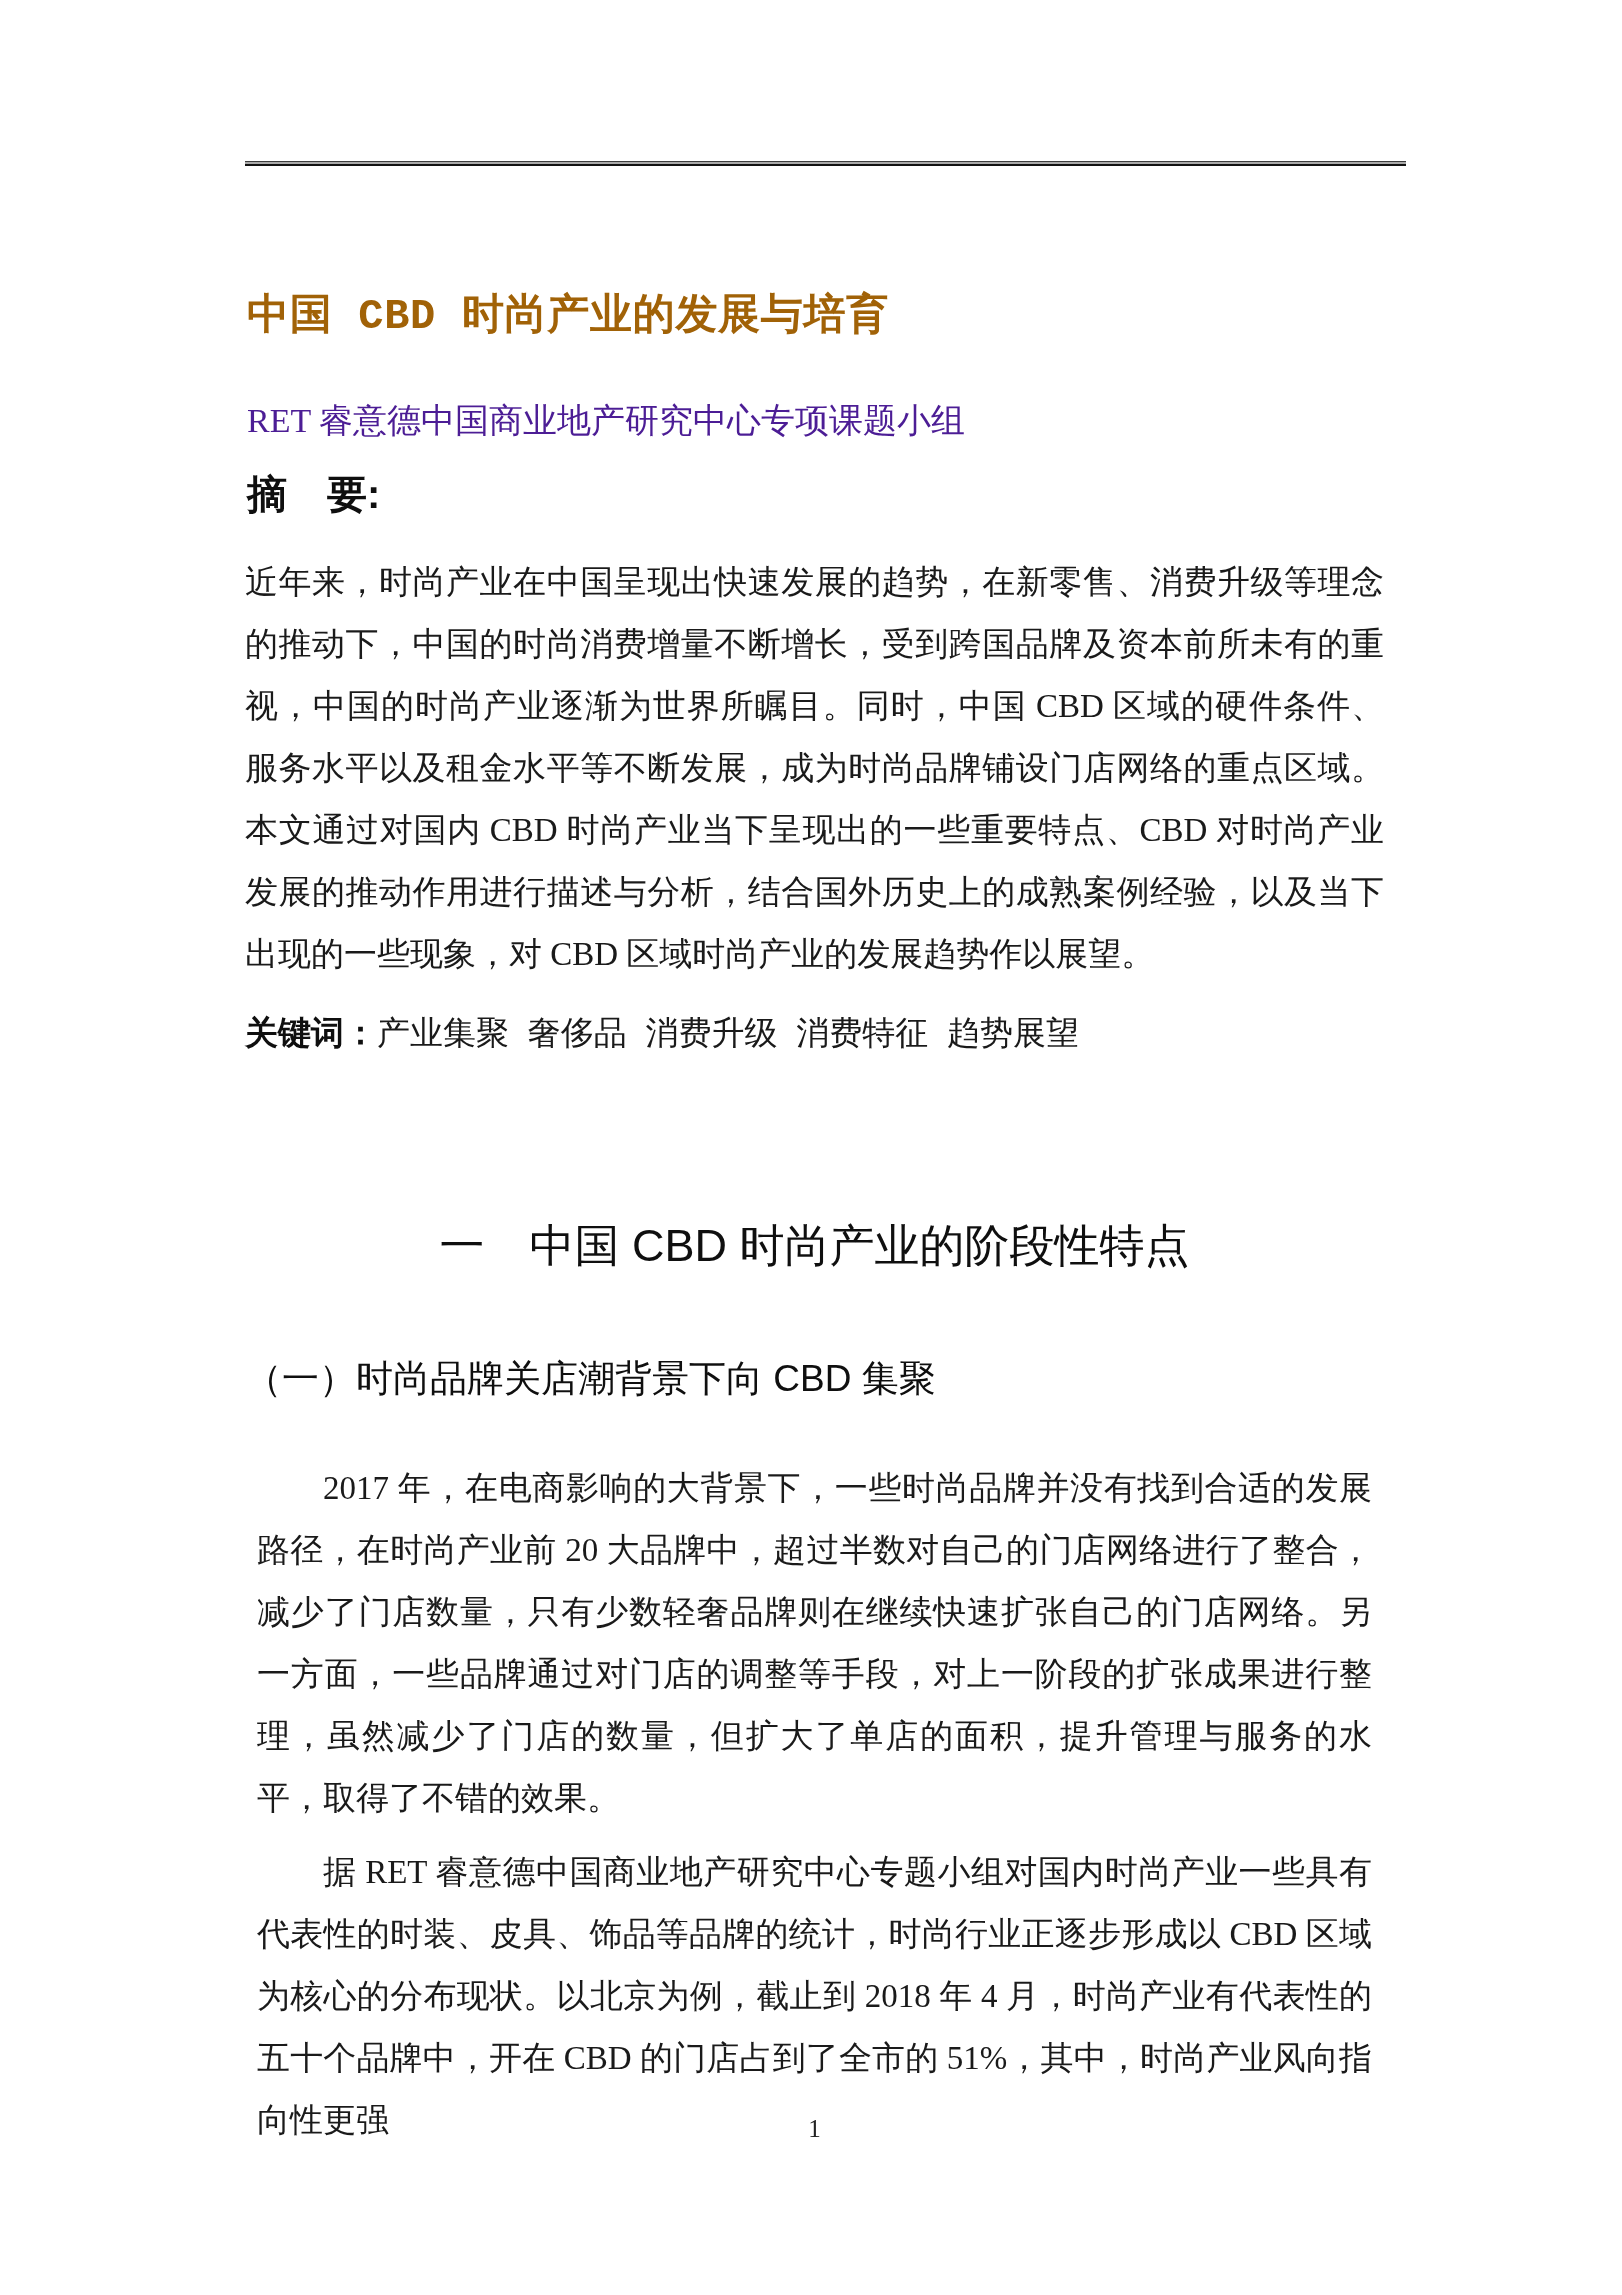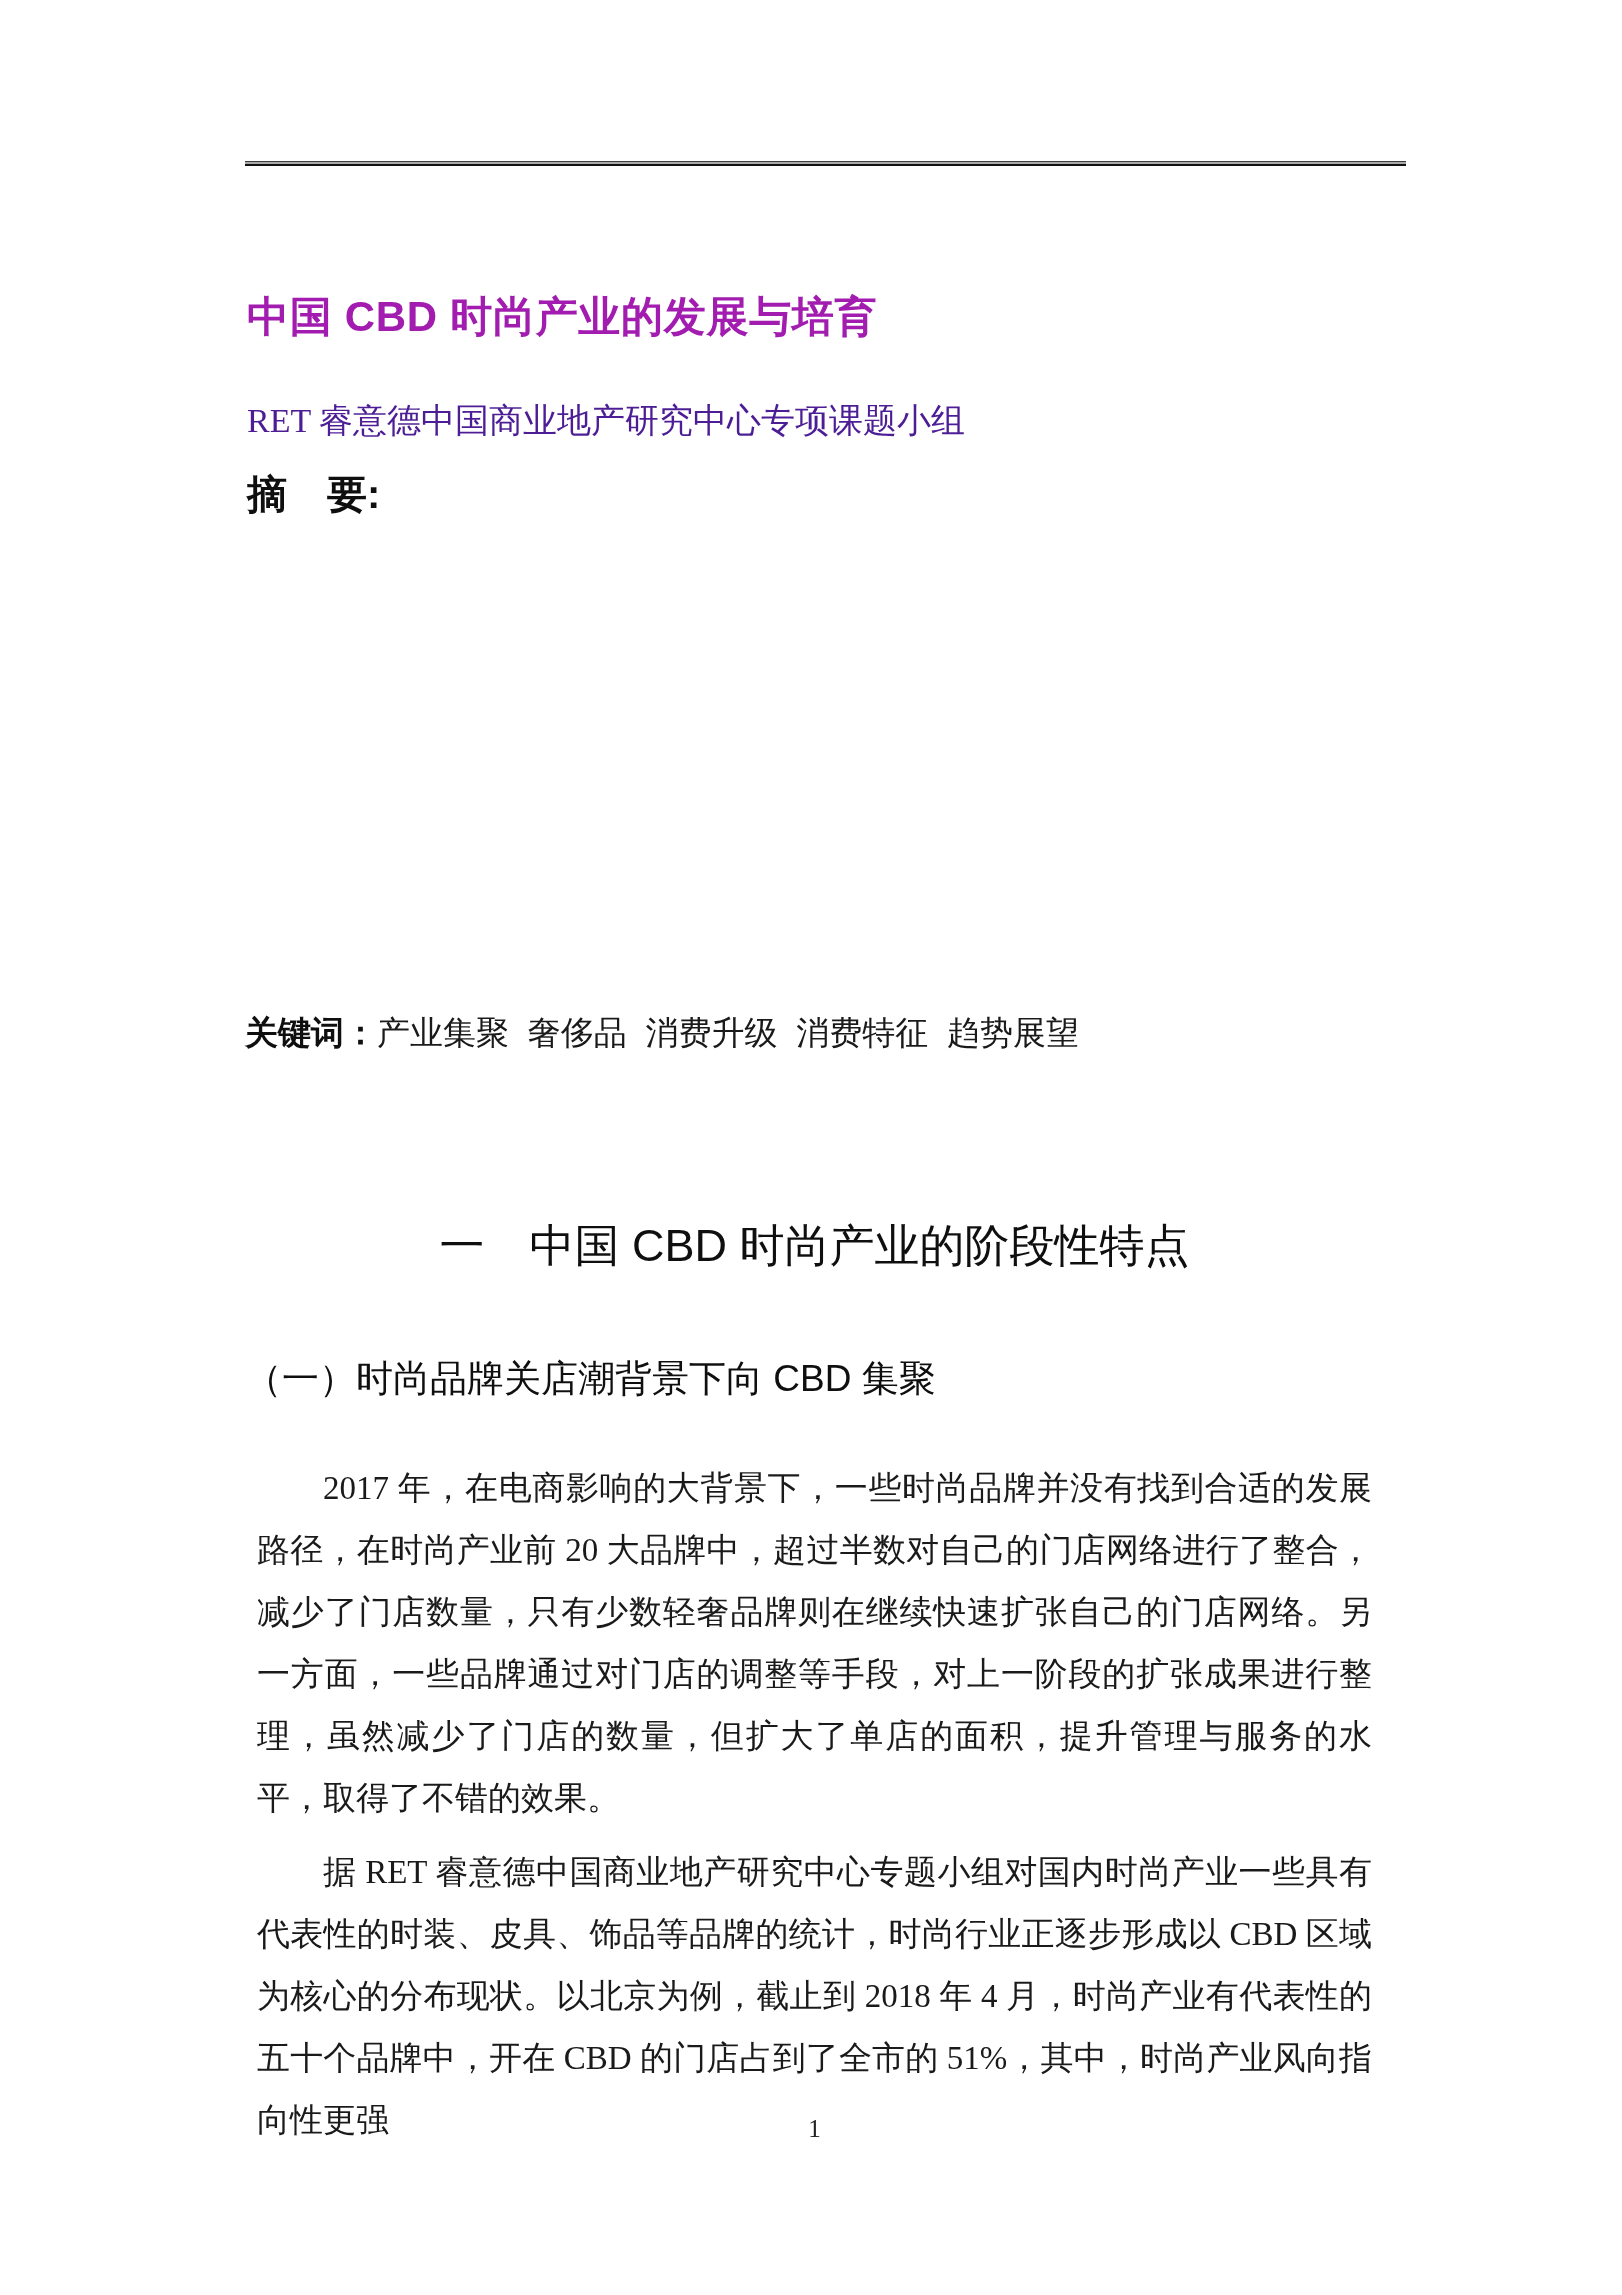--- a/index.html
+++ b/index.html
@@ -17,22 +17,22 @@
   .top-rule {
     left: 245px; top: 161px; width: 1161px; height: 5.2px;
     background: linear-gradient(to bottom,
       #3d3d3d 0px, #3d3d3d 1.3px,
       #a9a9a9 1.3px, #a9a9a9 2.6px,
       #121212 2.6px, #121212 5.2px);
   }
 
   .doc-title {
     left: 247px; top: 266px; width: 1139px;
-    font-family: Liberation Sans, sans-serif;
-    font-weight: 700; font-size: 42px; line-height: 46px; color: #a21caf;
+    font-family: Liberation Mono, monospace;
+    font-weight: 700; font-size: 42px; line-height: 46px; color: #a16207;
     letter-spacing: 0.7px;
   }
   .author-line {
     left: 247px; top: 400px; width: 1139px;
     font-size: 34px; line-height: 41px; color: #4c1d95;
   }
   .abstract-label {
     left: 247px; top: 474px; width: 1139px;
     font-family: "Liberation Sans", "DejaVu Sans", sans-serif;
     font-weight: 700; font-size: 40px; line-height: 41px; color: #0f0f0f;
@@ -87,20 +87,21 @@
 <div class="page">
 
   <div class="abs top-rule"></div>
 
   <h1 class="abs doc-title">中国 CBD 时尚产业的发展与培育</h1>
 
   <div class="abs author-line">RET 睿意德中国商业地产研究中心专项课题小组</div>
 
   <div class="abs abstract-label">摘　要:</div>
 
+  <div class="abs abstract-text">近年来，时尚产业在中国呈现出快速发展的趋势，在新零售、消费升级等理念的推动下，中国的时尚消费增量不断增长，受到跨国品牌及资本前所未有的重视，中国的时尚产业逐渐为世界所瞩目。同时，中国 CBD 区域的硬件条件、服务水平以及租金水平等不断发展，成为时尚品牌铺设门店网络的重点区域。本文通过对国内 CBD 时尚产业当下呈现出的一些重要特点、CBD 对时尚产业发展的推动作用进行描述与分析，结合国外历史上的成熟案例经验，以及当下出现的一些现象，对 CBD 区域时尚产业的发展趋势作以展望。</div>
 
   <div class="abs keywords-line">
     <span class="kw-label">关键词：</span><span class="kw-text">产业集聚 奢侈品 消费升级 消费特征 趋势展望</span>
   </div>
 
   <h2 class="abs section-heading">一　中国 CBD 时尚产业的阶段性特点</h2>
 
   <h3 class="abs subsection-heading">（一）时尚品牌关店潮背景下向 CBD 集聚</h3>
 
   <div class="abs body-text">

